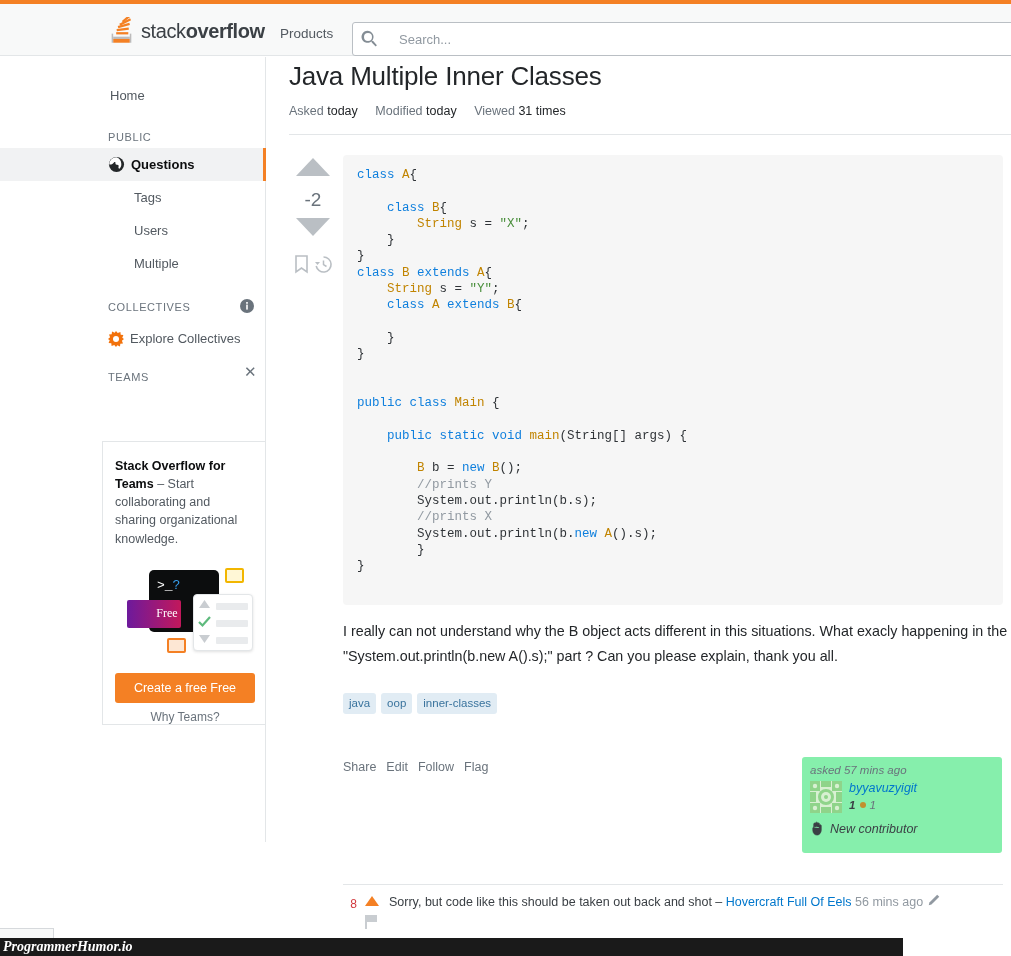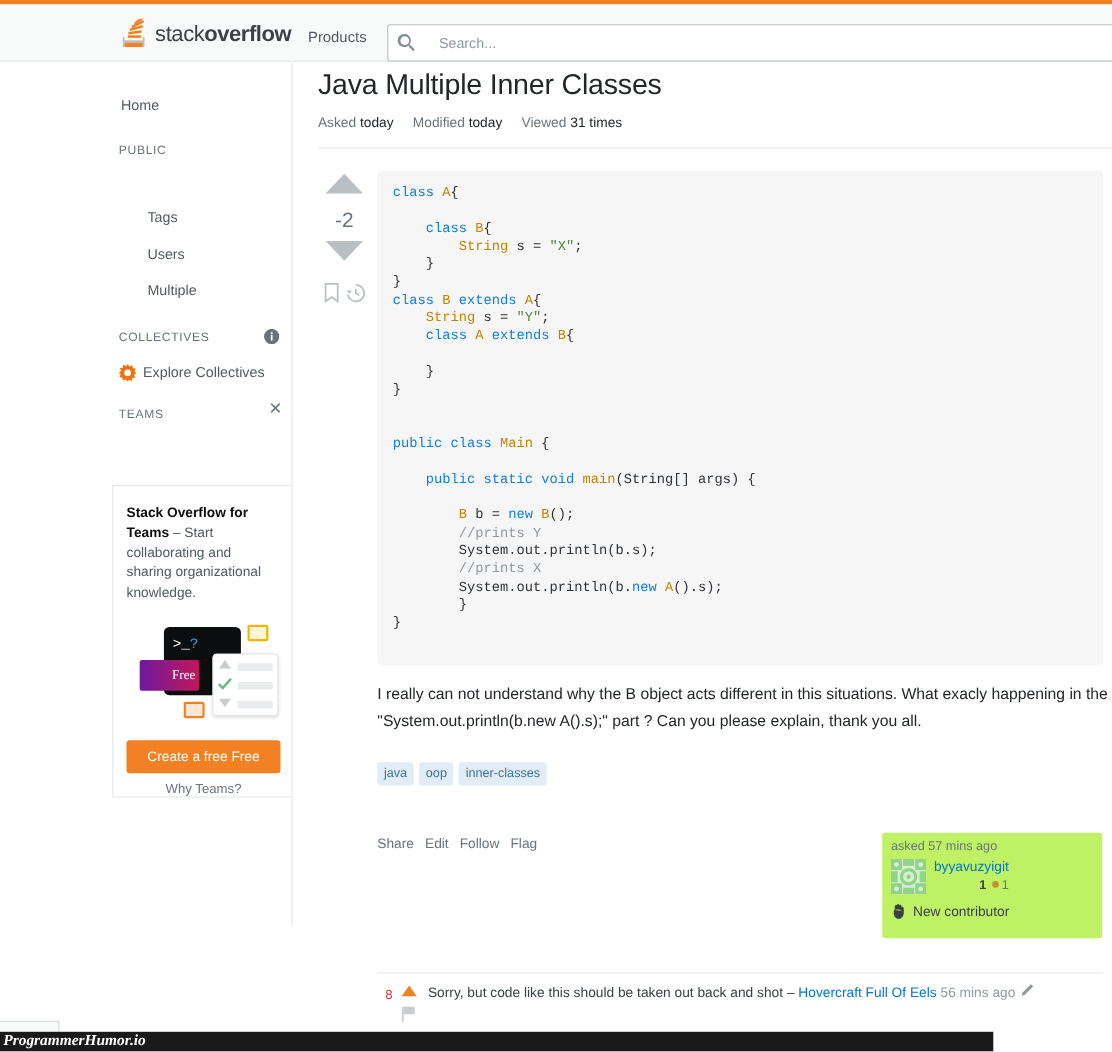--- a/index.html
+++ b/index.html
@@ -235,28 +235,28 @@
   .q-actions {
     position: absolute; left: 76px; top: 703px;
     font-size: 12.5px; color: #6a737c;
     display: flex; gap: 10px;
   }
   .q-actions span { cursor: pointer; }
 
   .usercard {
     position: absolute; left: 535px; top: 700px;
     width: 200px; height: 96px;
-    background: #bef264; border-radius: 3px;
+    background: #86efac; border-radius: 3px;
     padding: 7px 8px;
-    font-size: 11.5px; color: #6a737c;
+    font-size: 11.5px; color: #6a737c; font-style: italic;
   }
   .uc-row { display: flex; gap: 7px; margin-top: 5px; align-items: flex-start; }
   .uc-avatar { width: 32px; height: 32px; flex: 0 0 auto; display:block; }
   .uc-name { font-size: 12.5px; color: #0077cc; cursor: pointer; line-height: 15px; }
-  .uc-rep { font-size: 11.5px; color: #3b4045; font-weight: 700; margin-top: 3px; text-align: right; }
+  .uc-rep { font-size: 11.5px; color: #3b4045; font-weight: 700; margin-top: 3px; }
   .uc-badge-dot {
     display: inline-block; width: 6px; height: 6px; border-radius: 50%;
     background: #c2902e; margin: 0 3px 0 5px; vertical-align: 1.5px;
   }
   .uc-badge-num { color: #6a737c; font-weight: 400; }
   .uc-new {
     margin-top: 8px; font-size: 12.5px; color: #3b4045;
     display: flex; align-items: center; gap: 5px;
   }
 
@@ -336,20 +336,27 @@
       <input class="search-field" placeholder="Search..." style="">
     </div>
   </div>
 
   <div class="sidebar">
 
     <div class="side-home">Home</div>
 
     <div class="side-sectiontitle" style="top:74px">PUBLIC</div>
 
+    <div class="side-item active" style="top:91px">
+      <svg class="globe-icon" width="17" height="17" viewBox="0 0 18 18">
+        <circle cx="9" cy="9" r="8" fill="#242729"></circle>
+        <path d="M9 1.3A7.7 7.7 0 0 0 1.3 9c2.4.4 4-1 5-2.2.6-.7 1.8-.4 1.6.6-.2 1.1.5 2 1.6 1.8 1.3-.2 2.2.9 1.7 2-.4 1-.1 2 .9 2.4 1.4-1.4 2.2-3.4 2-5.5A7.7 7.7 0 0 0 9 1.3z" fill="#fff"></path>
+      </svg>
+      <span class="lbl">Questions</span>
+    </div>
 
     <div class="side-item sub" style="top:124px">
       <span class="lbl">Tags</span>
     </div>
     <div class="side-item sub" style="top:157px">
       <span class="lbl">Users</span>
     </div>
     <div class="side-item sub" style="top:190px">
       <span class="lbl">Multiple</span>
     </div>

